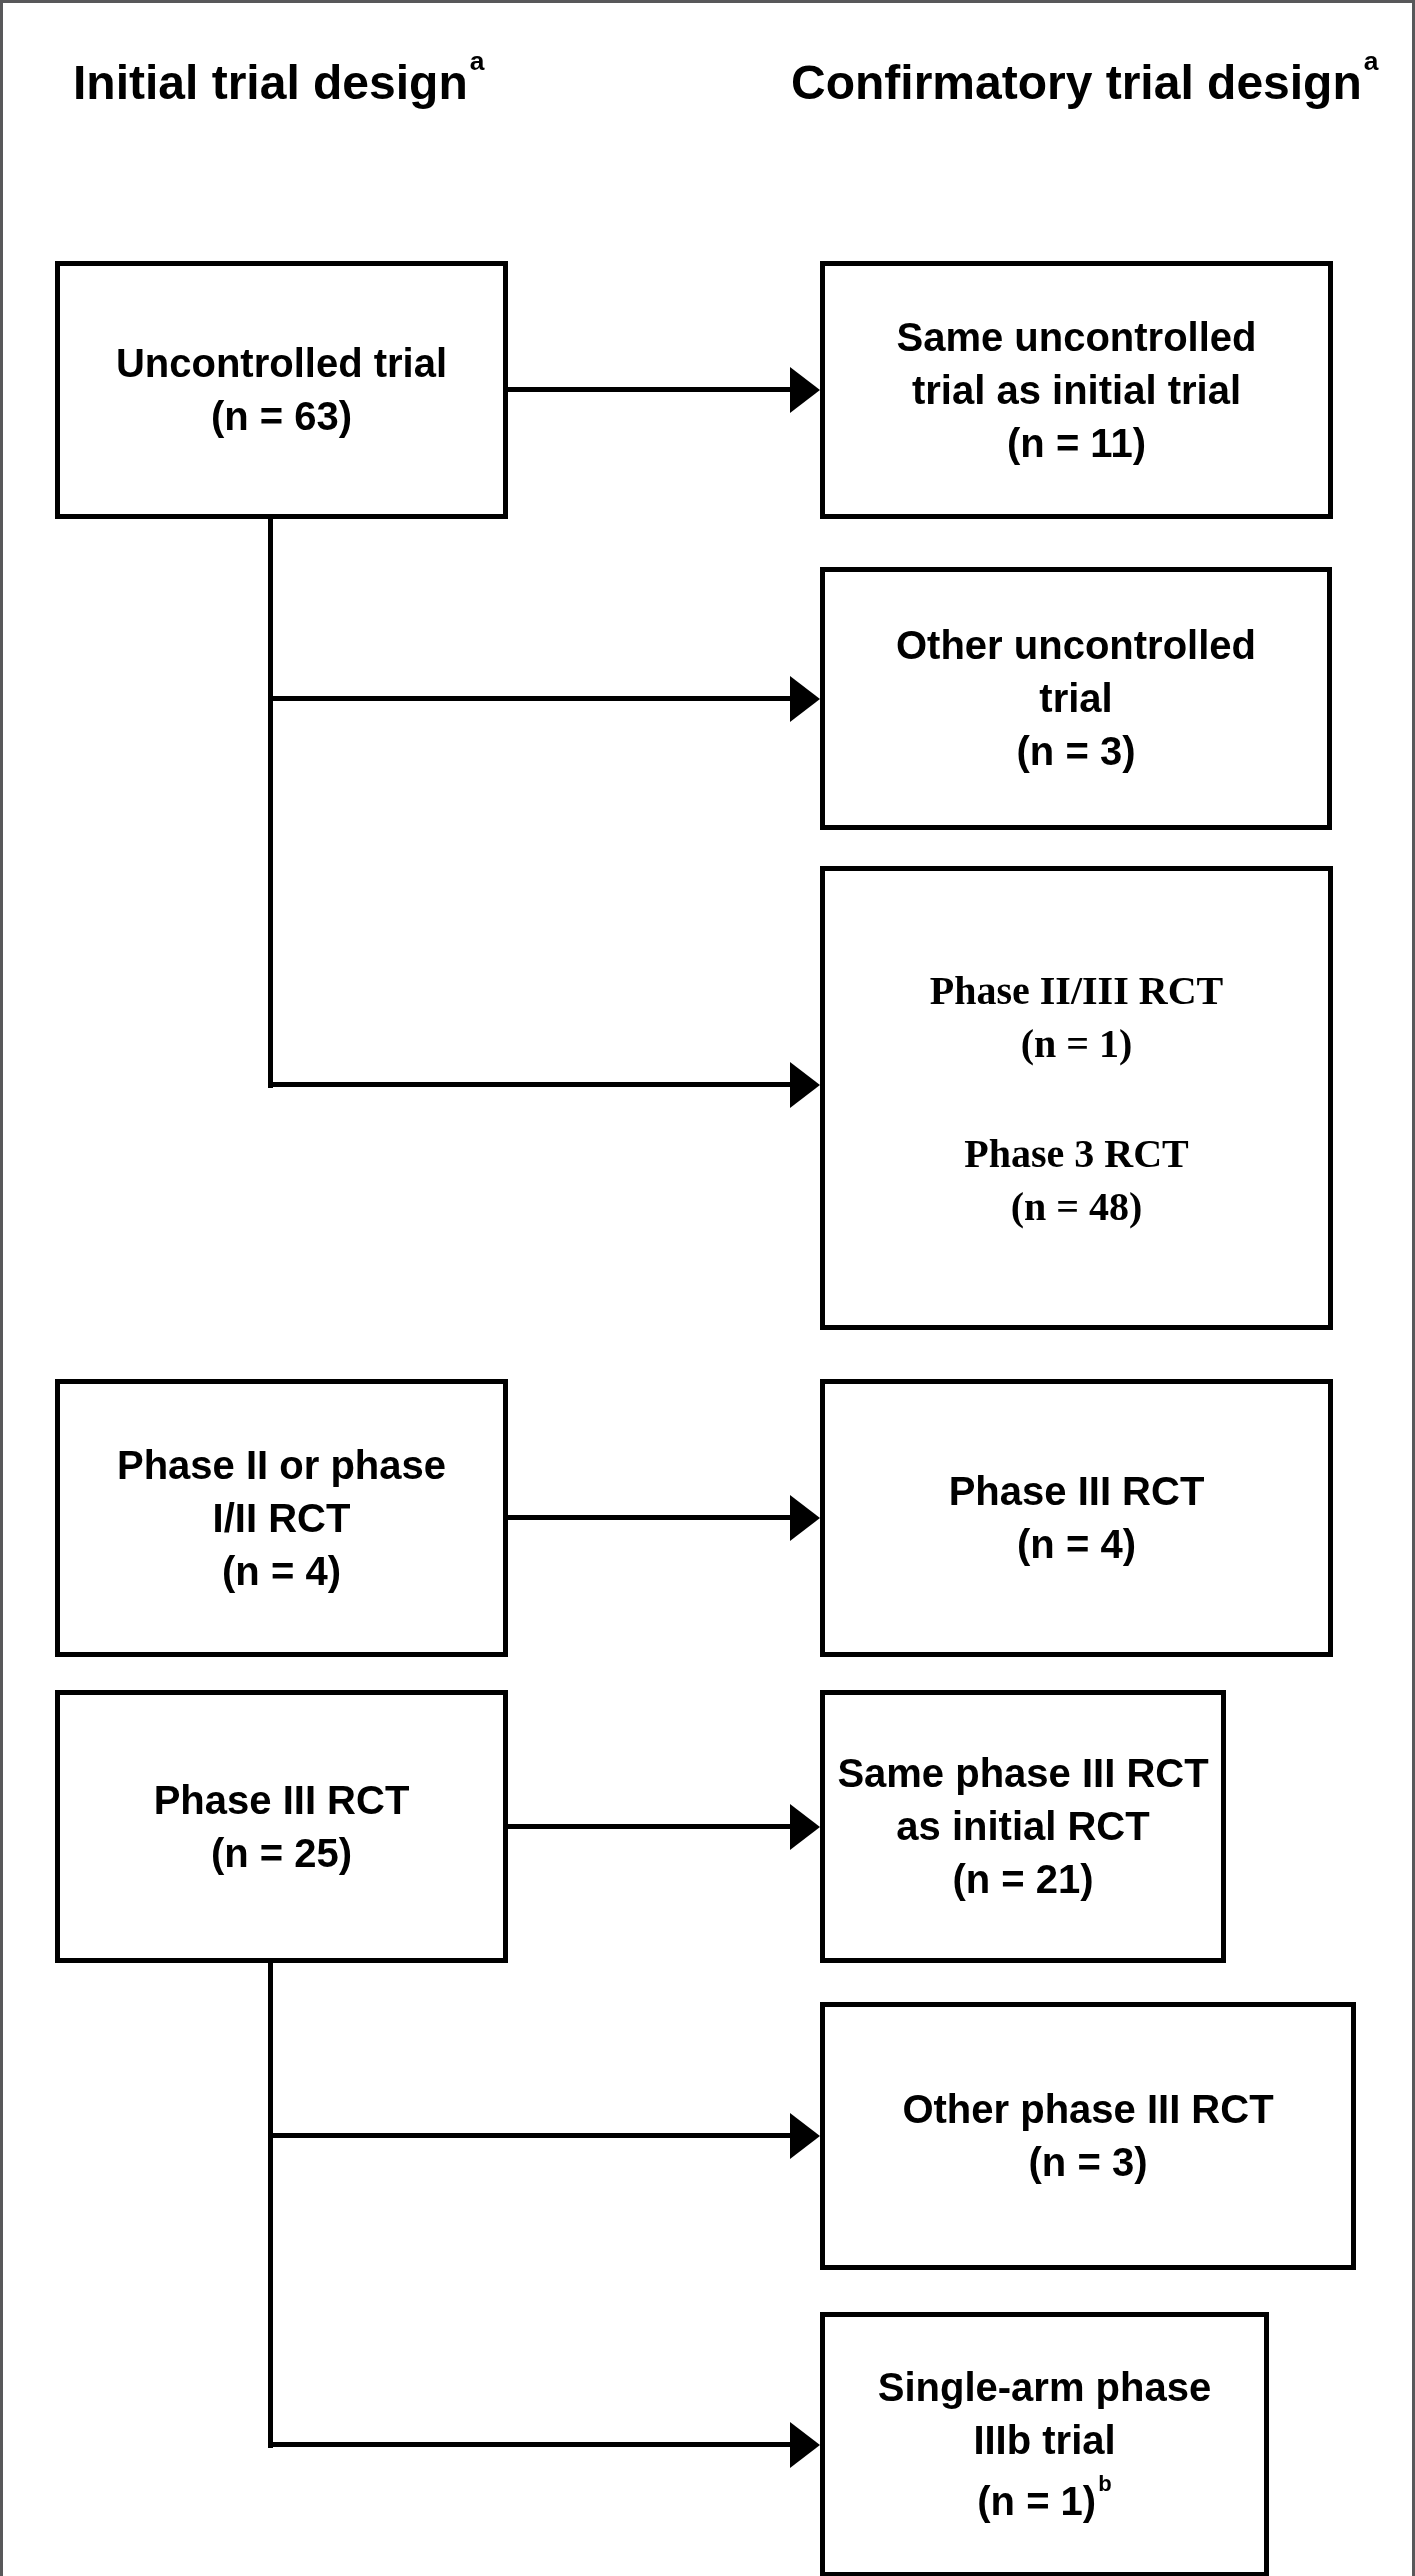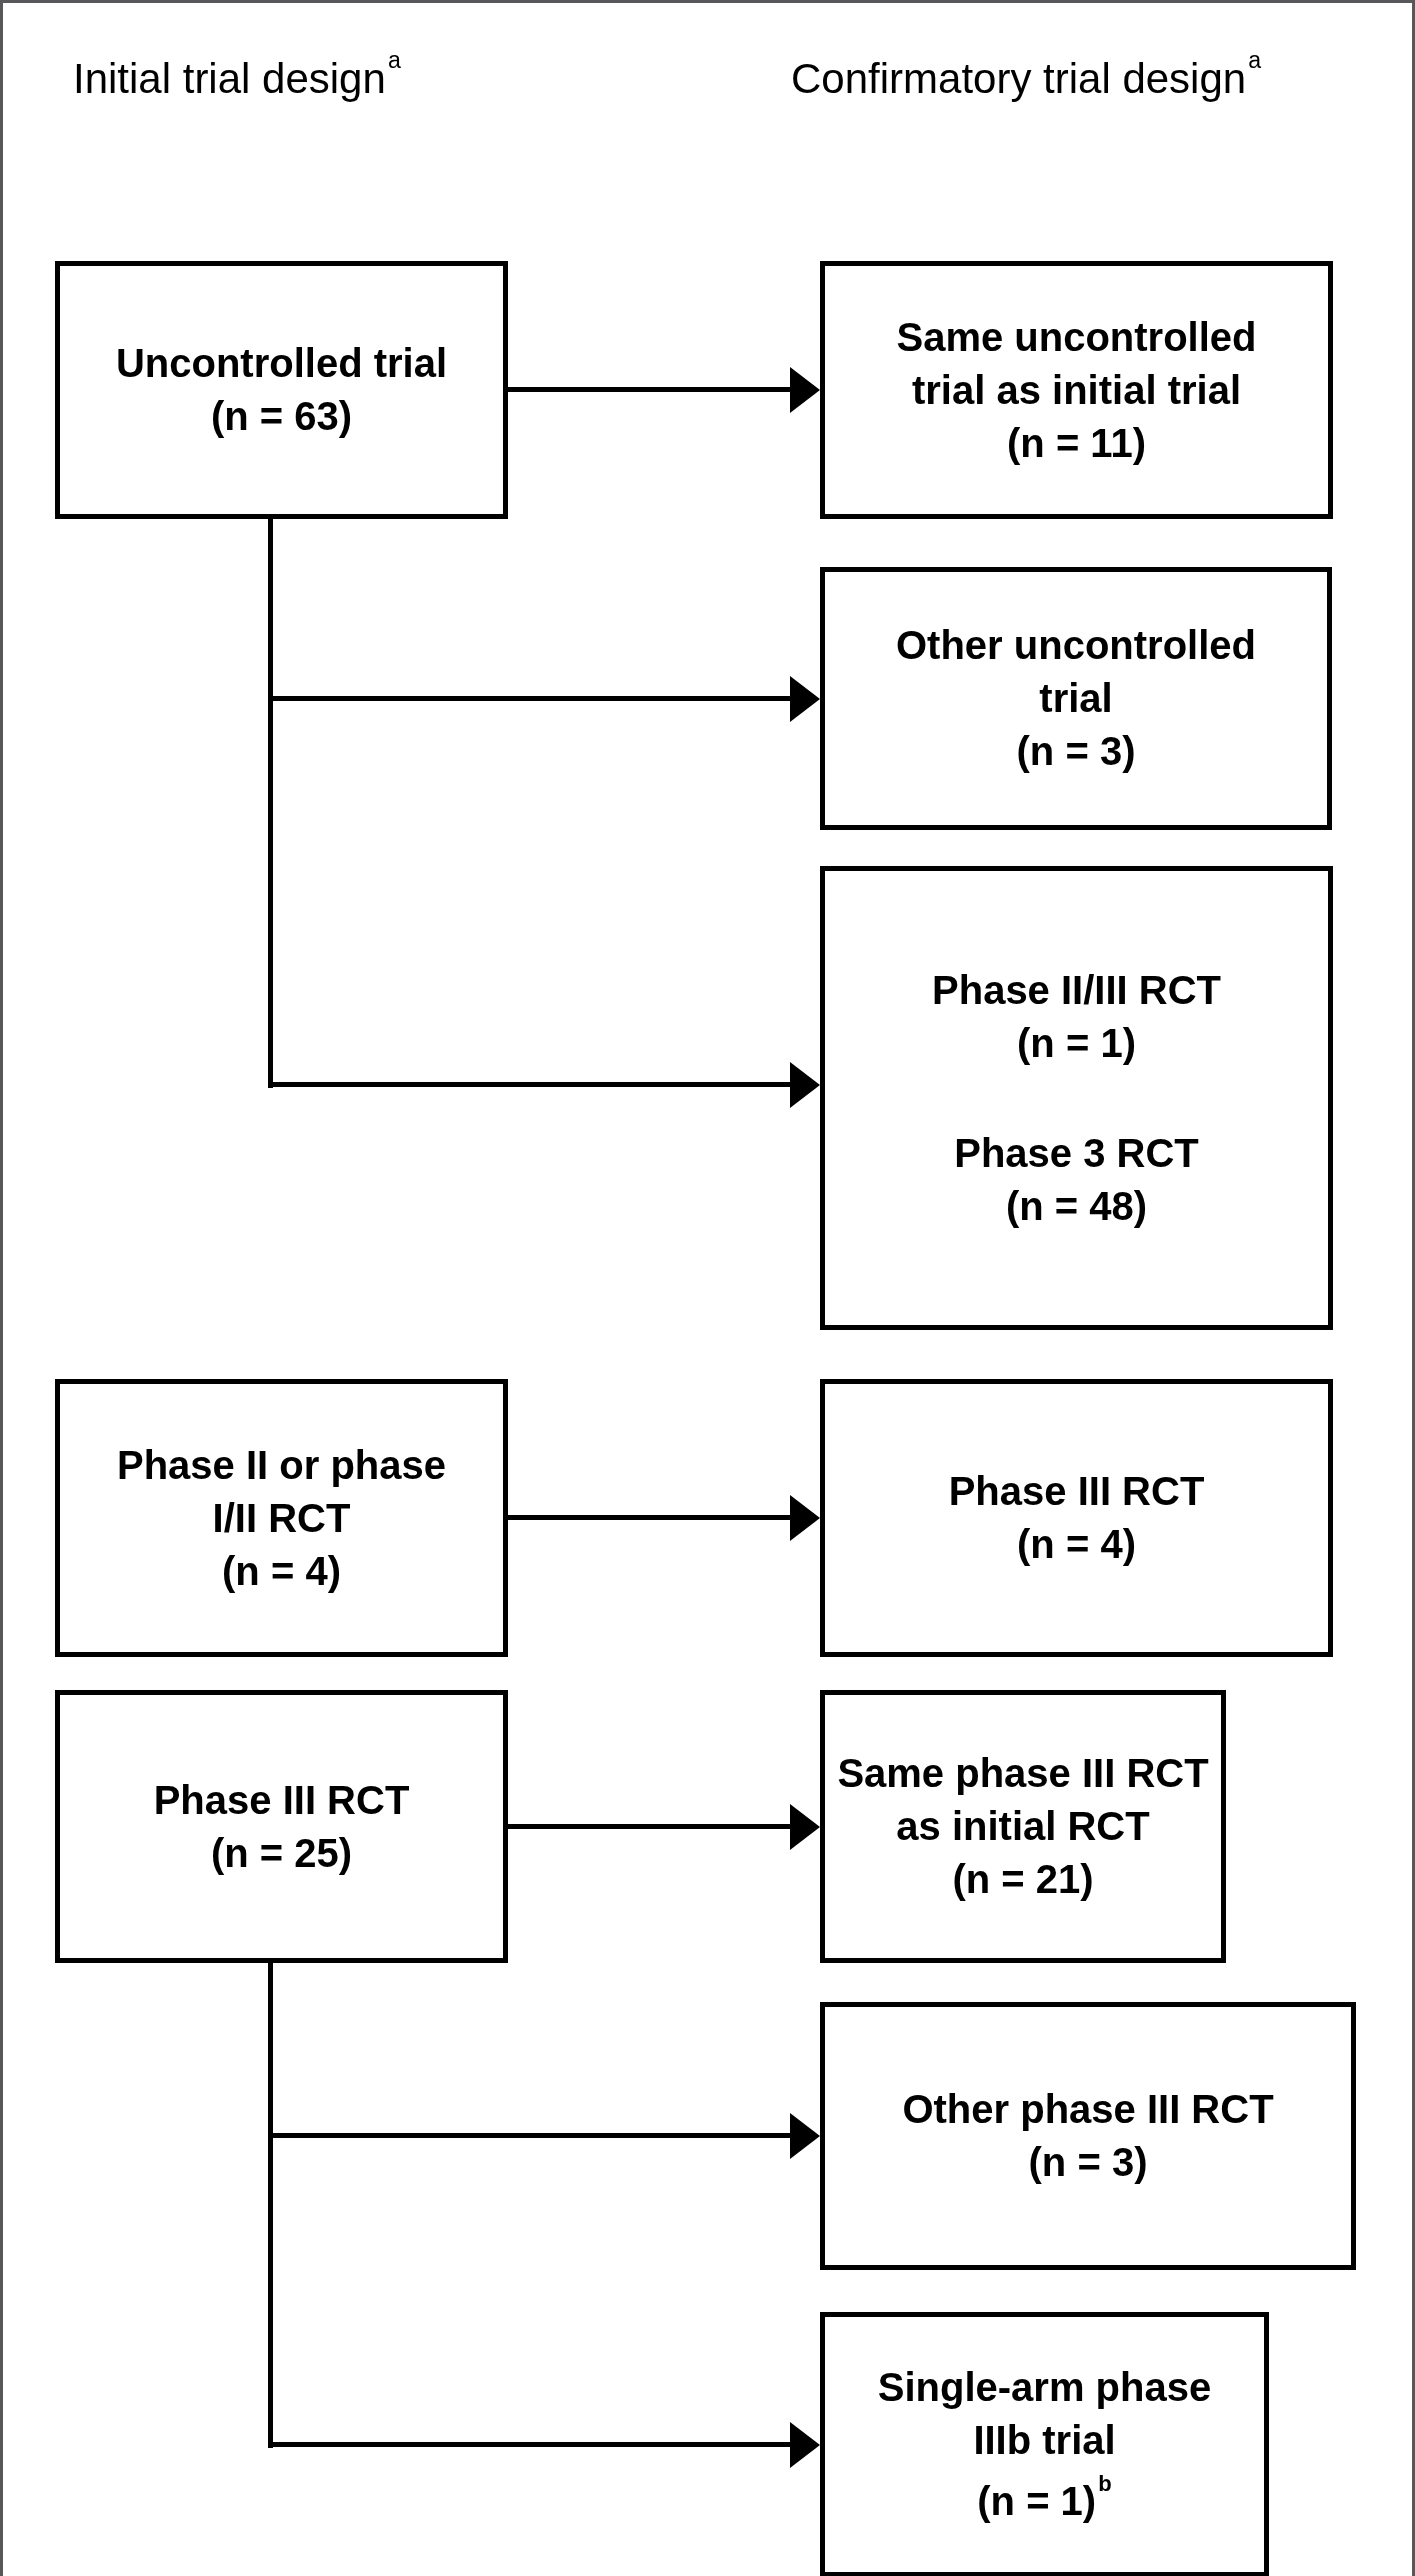--- a/index.html
+++ b/index.html
@@ -8,22 +8,22 @@
     width: 1415px;
     height: 2601px;
     background: #ffffff;
     border: 3.1px solid #58585a;
     box-sizing: border-box;
     font-family: "Liberation Sans", sans-serif;
     color: #000000;
   }
   .col-header {
     position: absolute;
-    font-size: 42px;
-    font-weight: 400;
+    font-size: 48px;
+    font-weight: 700;
     white-space: nowrap;
     color: #000000;
   }
   .col-header sup, .flow-box sup {
     font-size: 55%;
     position: relative;
     top: -0.45em;
     margin-left: 2.1px;
   }
   .flow-box {
@@ -94,21 +94,21 @@
     <div class="line">trial as initial trial</div>
     <div class="line">(n = 11)</div>
   </div>
 
   <div class="flow-box" style="left:817px; top:564px; width:512px; height:263px;">
     <div class="line">Other uncontrolled</div>
     <div class="line">trial</div>
     <div class="line">(n = 3)</div>
   </div>
 
-  <div class="flow-box" style="left:817px; top:863px; width:513px; height:464px;">
+  <div class="flow-box" style="left:817px; top:863px; width:513px; height:464px;font-family:Liberation Serif, serif;">
     <div class="line">Phase II/III RCT</div>
     <div class="line">(n = 1)</div>
     <div class="stanza-gap"></div>
     <div class="line">Phase 3 RCT</div>
     <div class="line">(n = 48)</div>
   </div>
 
   <div class="flow-box" style="left:817px; top:1376px; width:513px; height:278px;">
     <div class="line">Phase III RCT</div>
     <div class="line">(n = 4)</div>

